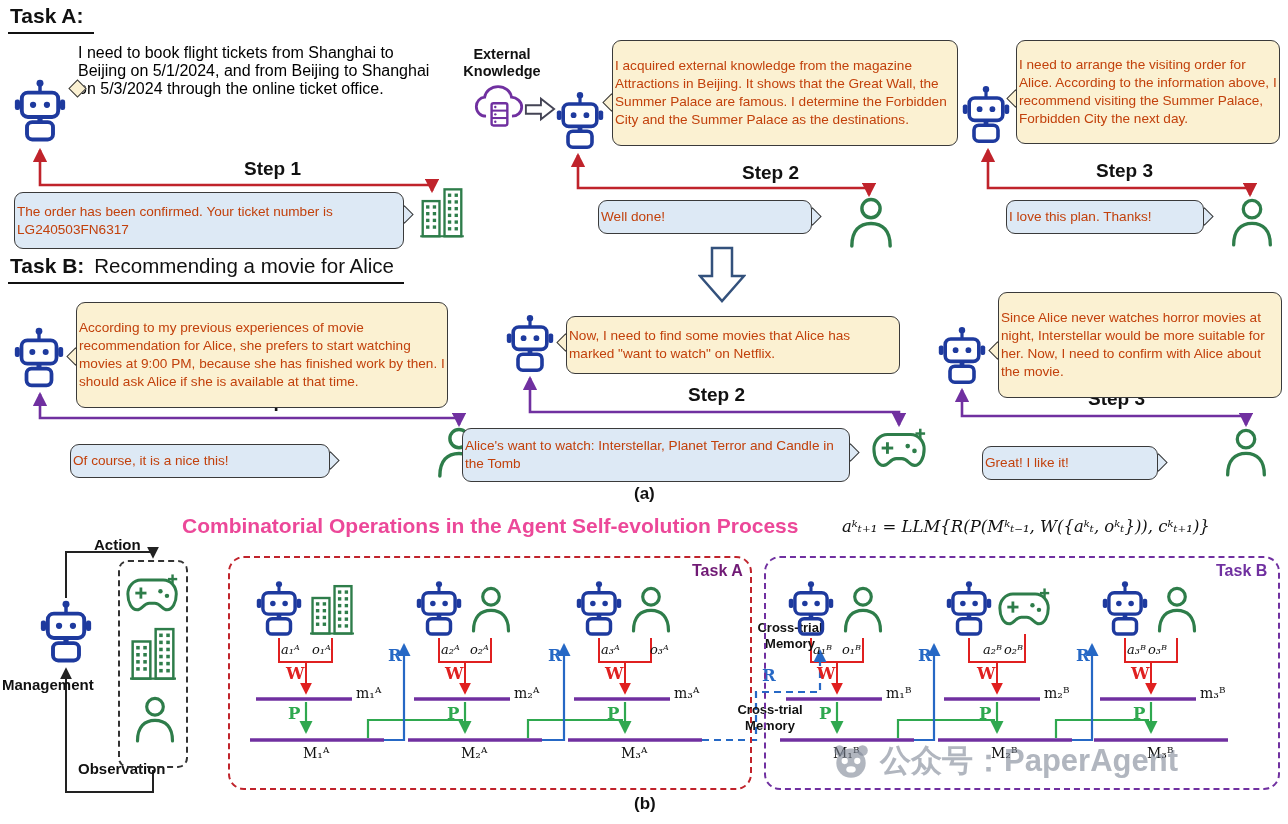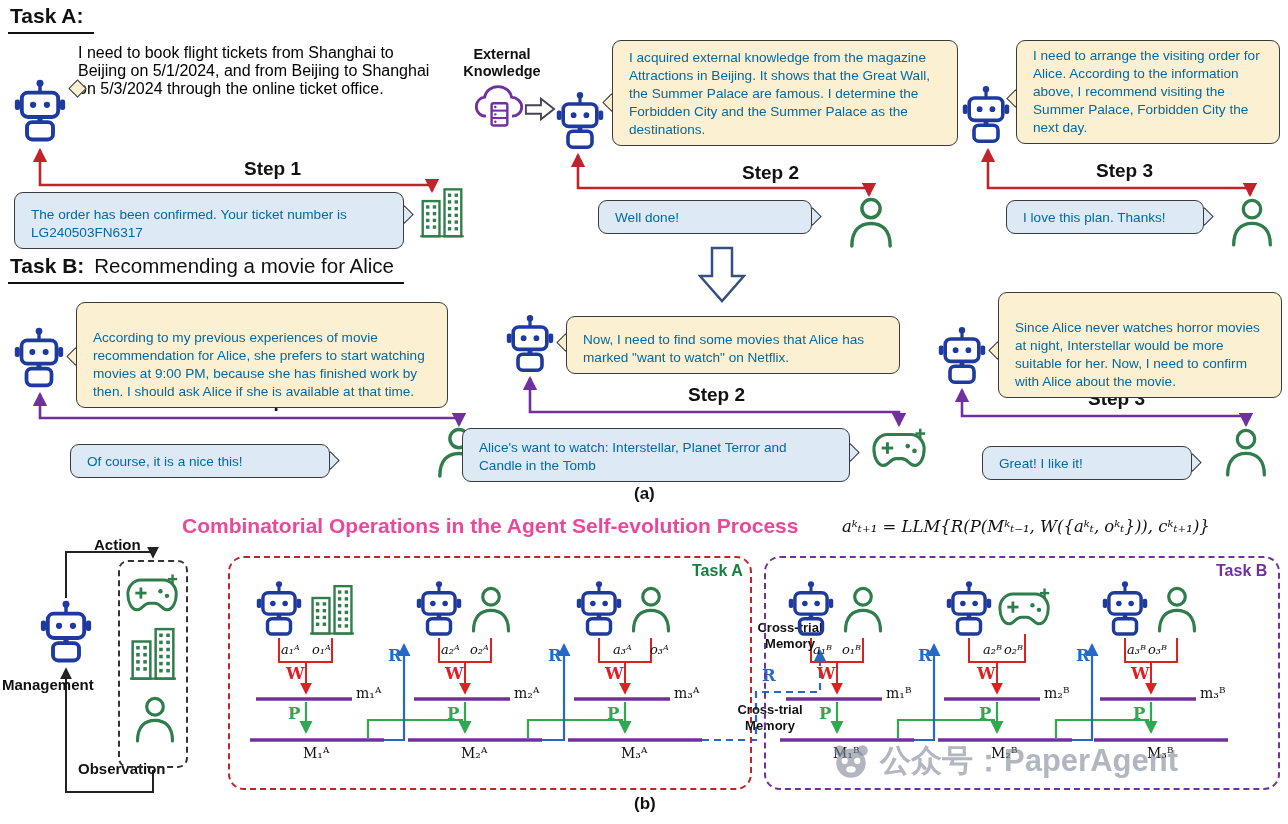--- a/index.html
+++ b/index.html
@@ -4,39 +4,39 @@
 <style>
   *{margin:0;padding:0;box-sizing:border-box}
   body{font-family:"Liberation Sans","DejaVu Sans",sans-serif;background:#fff;}
   .canvas{position:relative;width:1288px;height:824px;background:#fff;overflow:hidden;}
   .abs{position:absolute;}
   .heading{display:flex;gap:10px;align-items:baseline;border-bottom:2.5px solid #111;padding:2px 10px 4px 2px;}
   .heading .hlabel{font-weight:bold;font-size:21px;color:#111;white-space:nowrap;}
   .heading .htitle{font-size:20.5px;color:#111;white-space:nowrap;}
   .bubble{position:absolute;}
   .bubble-body{position:relative;z-index:1;width:100%;height:100%;border:1.6px solid #3a3a3a;border-radius:9px;
-    padding:6px 16px;font-size:13.6px;line-height:1.32;color:#0369a1;display:flex;align-items:flex-end;}
+    padding:6px 2px;font-size:13.6px;line-height:1.32;color:#c2410c;display:flex;align-items:center;}
   .bubble.yellow .bubble-body,.bubble.yellow .tail{background:#fbf1d2;}
   .bubble.blue .bubble-body,.bubble.blue .tail{background:#dde9f5;}
   .tail{position:absolute;width:13px;height:13px;border:1.6px solid #3a3a3a;transform:rotate(45deg);z-index:0;}
   .tail.left{left:-7px;}
   .tail.right{right:-7px;}
   .step-label{position:absolute;font-weight:bold;font-size:19px;color:#111;}
   .caption{position:absolute;font-weight:bold;font-size:17px;color:#111;}
   .ek-label{position:absolute;font-weight:bold;font-size:14.5px;color:#111;text-align:center;line-height:1.18;}
   .icon{position:absolute;}
   .b-title{position:absolute;font-weight:800;font-size:21px;color:#ec4899;white-space:nowrap;}
   .formula{position:absolute;font-family:"DejaVu Serif","DejaVu Sans",serif;font-style:italic;font-size:16.5px;color:#111;white-space:nowrap;}
   .loop-label{position:absolute;font-weight:bold;font-size:15px;color:#111;}
   .box-dashed{position:absolute;border-radius:16px;}
   .taskbox-a{border:2.5px dashed #c0232b;}
   .taskbox-b{border:2.5px dashed #7030a0;}
   .env-box{position:absolute;border:2px dashed #333;border-radius:10px;}
   .group-label{position:absolute;font-weight:bold;font-size:16px;}
-  .group-label.a{color:#15803d}
+  .group-label.a{color:#701a75}
   .group-label.b{color:#7030a0}
   .ao{position:absolute;display:flex;justify-content:space-between;font-size:13px;color:#111;
     font-family:"DejaVu Serif","DejaVu Sans",serif;font-style:italic;}
   .op{position:absolute;font-family:"DejaVu Serif","DejaVu Sans",serif;font-weight:bold;font-size:16.5px;line-height:1;}
   .op.w{color:#e02020}.op.p{color:#2fa84f}.op.r{color:#2668c5}
   .mem{position:absolute;font-family:"DejaVu Serif","DejaVu Sans",serif;font-size:14px;color:#111;line-height:1;}
   .xmem{position:absolute;font-weight:bold;font-size:13px;color:#111;text-align:center;line-height:1.2;}
   .watermark{position:absolute;display:flex;align-items:center;gap:8px;font-size:31px;font-weight:bold;
     color:rgba(120,130,145,0.58);z-index:6;white-space:nowrap;}
   svg.overlay{position:absolute;left:0;top:0;pointer-events:none;}
@@ -323,21 +323,21 @@
   <div class="bubble blue" style="left:462px;top:428px;width:388px;height:54px;">
     <div class="tail right" style="top:18px;"></div>
     <div class="bubble-body">
         <span>Alice's want to watch: Interstellar, Planet Terror and Candle in the Tomb</span>
       </div>
   </div>
   <svg class="icon" style="left:872px;top:426px;" width="56" height="46">
       <use href="#sym-controller"></use>
     </svg>
 
-  <div class="bubble blue" style="left:982px;top:446px;width:210px;height:34px;">
+  <div class="bubble blue" style="left:982px;top:446px;width:176px;height:34px;">
     <div class="tail right" style="top:10px;"></div>
     <div class="bubble-body">
         <span>Great! I like it!</span>
       </div>
   </div>
   <svg class="icon" style="left:1224px;top:424px;" width="44" height="56">
       <use href="#sym-person"></use>
     </svg>
 
   <div class="caption" style="left:634px;top:484px;">(a)</div>
@@ -385,21 +385,21 @@
     </svg>
 
   <div class="ao" style="left:281px;top:642px;width:50px;">
     <span>a₁ᴬ</span>
     <span>o₁ᴬ</span>
   </div>
   <div class="ao" style="left:441px;top:642px;width:48px;">
     <span>a₂ᴬ</span>
     <span>o₂ᴬ</span>
   </div>
-  <div class="ao" style="left:601px;top:642px;width:68px;padding-left:12px;">
+  <div class="ao" style="left:601px;top:642px;width:68px;">
     <span>a₃ᴬ</span>
     <span>o₃ᴬ</span>
   </div>
 
   <div class="op w" style="left:286px;top:666px;">W</div>
   <div class="op w" style="left:445px;top:666px;">W</div>
   <div class="op w" style="left:605px;top:666px;">W</div>
   <div class="mem" style="left:356px;top:686px;">m₁ᴬ</div>
   <div class="mem" style="left:514px;top:686px;">m₂ᴬ</div>
   <div class="mem" style="left:674px;top:686px;">m₃ᴬ</div>

